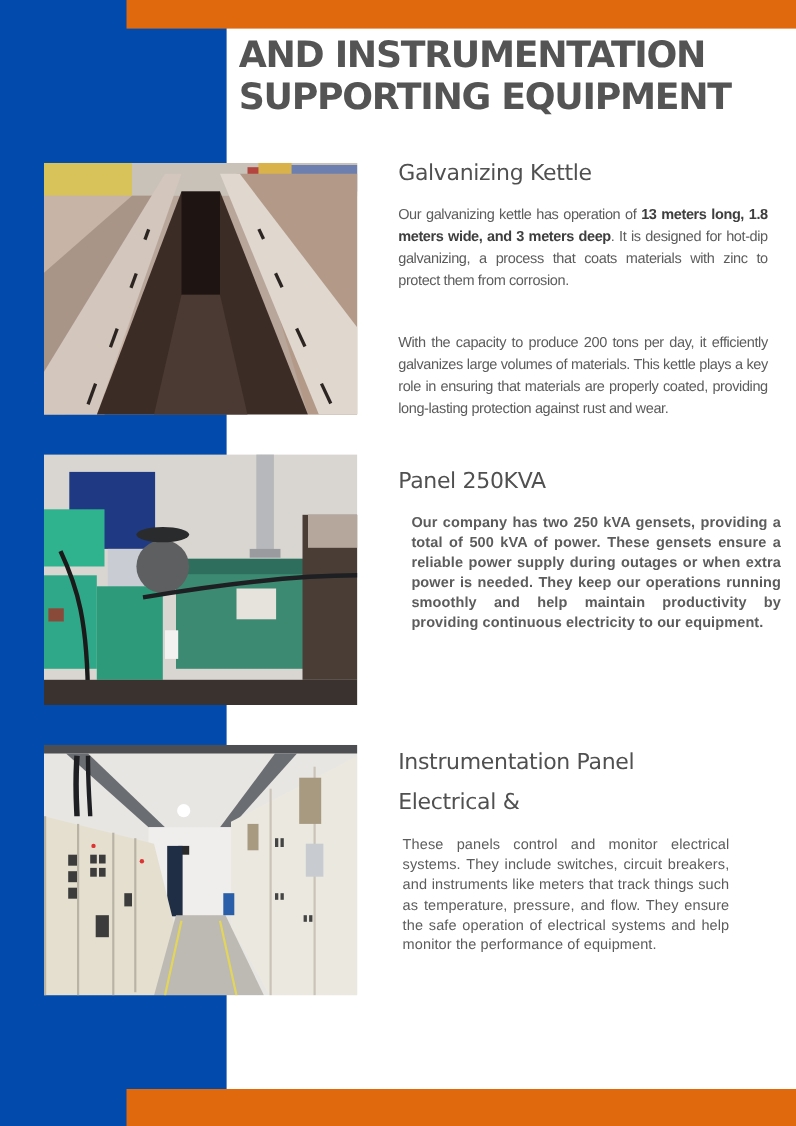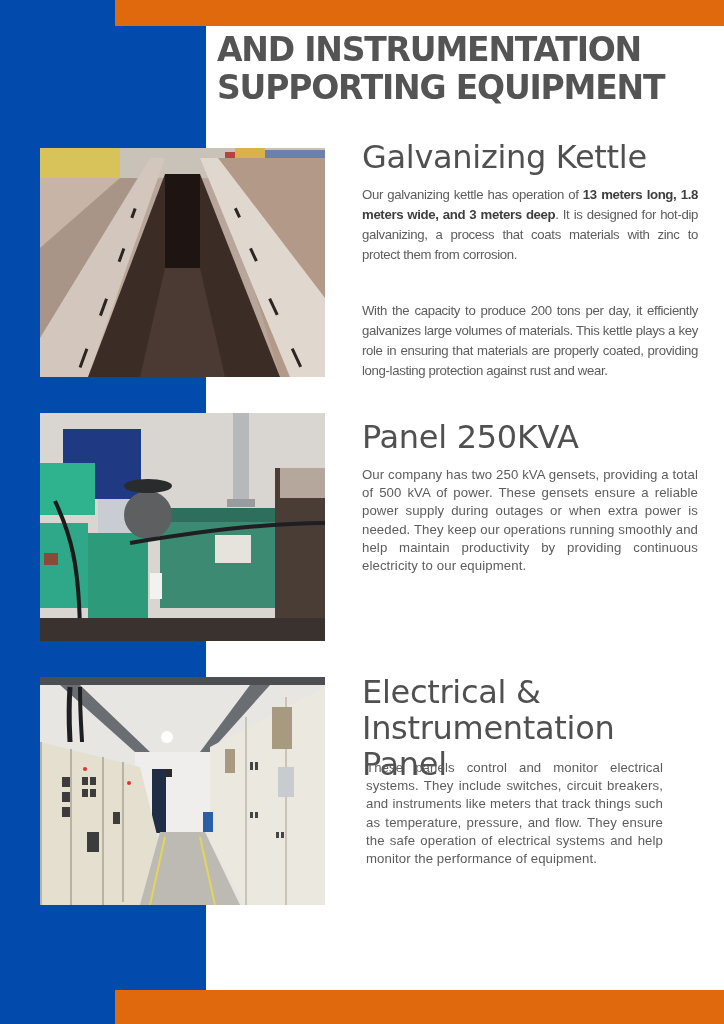--- a/index.html
+++ b/index.html
@@ -33,37 +33,37 @@
     position: absolute; left: 40px; width: 285px; height: 229px; overflow: hidden;
   }
   .photo svg { display: block; width: 100%; height: 100%; }
   .photo-1 { top: 148px; }
   .photo-2 { top: 413px; height: 228px; }
   .photo-3 { top: 677px; height: 228px; }
 
   .section-heading {
     position: absolute; margin: 0;
     font-family: "DejaVu Sans", sans-serif; font-weight: normal;
-    font-size: 32px; color: #505050; letter-spacing: -0.3px;
+    font-size: 20px; color: #505050; letter-spacing: -0.3px;
   }
   .section-body {
     position: absolute; margin: 0;
     font-family: "Liberation Sans", sans-serif;
     font-size: 13.2px; color: #5c5c5c;
     text-align: justify;
   }
   .section-body p { margin: 0; }
   .section-body strong { color: #3e3e3e; font-weight: bold; }
 
   .h1 { left: 362px; top: 140px; line-height: 34px; }
   .b1 { left: 362px; top: 185px; width: 336px; line-height: 20px; letter-spacing: -0.35px; }
   .b1 p + p { margin-top: 36px; }
 
   .h2 { left: 362px; top: 420px; line-height: 34px; }
-  .b2 { left: 362px; top: 466px; width: 336px; line-height: 18.2px; letter-spacing: 0.1px; }
+  .b2 { left: 374px; top: 466px; width: 336px; line-height: 18.2px; letter-spacing: 0.1px; font-weight: bold; }
 
   .h3 { left: 362px; top: 674px; line-height: 36px; width: 340px; }
   .b3 { left: 366px; top: 759px; width: 297px; line-height: 18.2px; letter-spacing: 0.1px; }
 </style>
 </head>
 <body>
 
 <div class="blue-panel"></div>
 <div class="orange-bar orange-top"></div>
 <div class="orange-bar orange-bottom"></div>
@@ -212,18 +212,18 @@
       <rect x="210" y="135" width="3" height="6"></rect>
       <rect x="215" y="135" width="3" height="6"></rect>
       <rect x="236" y="155" width="3" height="6"></rect>
       <rect x="241" y="155" width="3" height="6"></rect>
     </g>
     <rect x="163" y="135" width="10" height="20" fill="#2a5ea8"></rect>
   </svg>
 </div>
 
 <h2 class="section-heading h3">
+  <span style="display:block">Instrumentation Panel</span>
   <span style="display:block">Electrical &amp;</span>
-  <span style="display:block">Instrumentation Panel</span>
 </h2>
 <div class="section-body b3">
   <p>These panels control and monitor electrical systems. They include switches, circuit breakers, and instruments like meters that track things such as temperature, pressure, and flow. They ensure the safe operation of electrical systems and help monitor the performance of equipment.</p>
 </div>
 
 </body></html>

